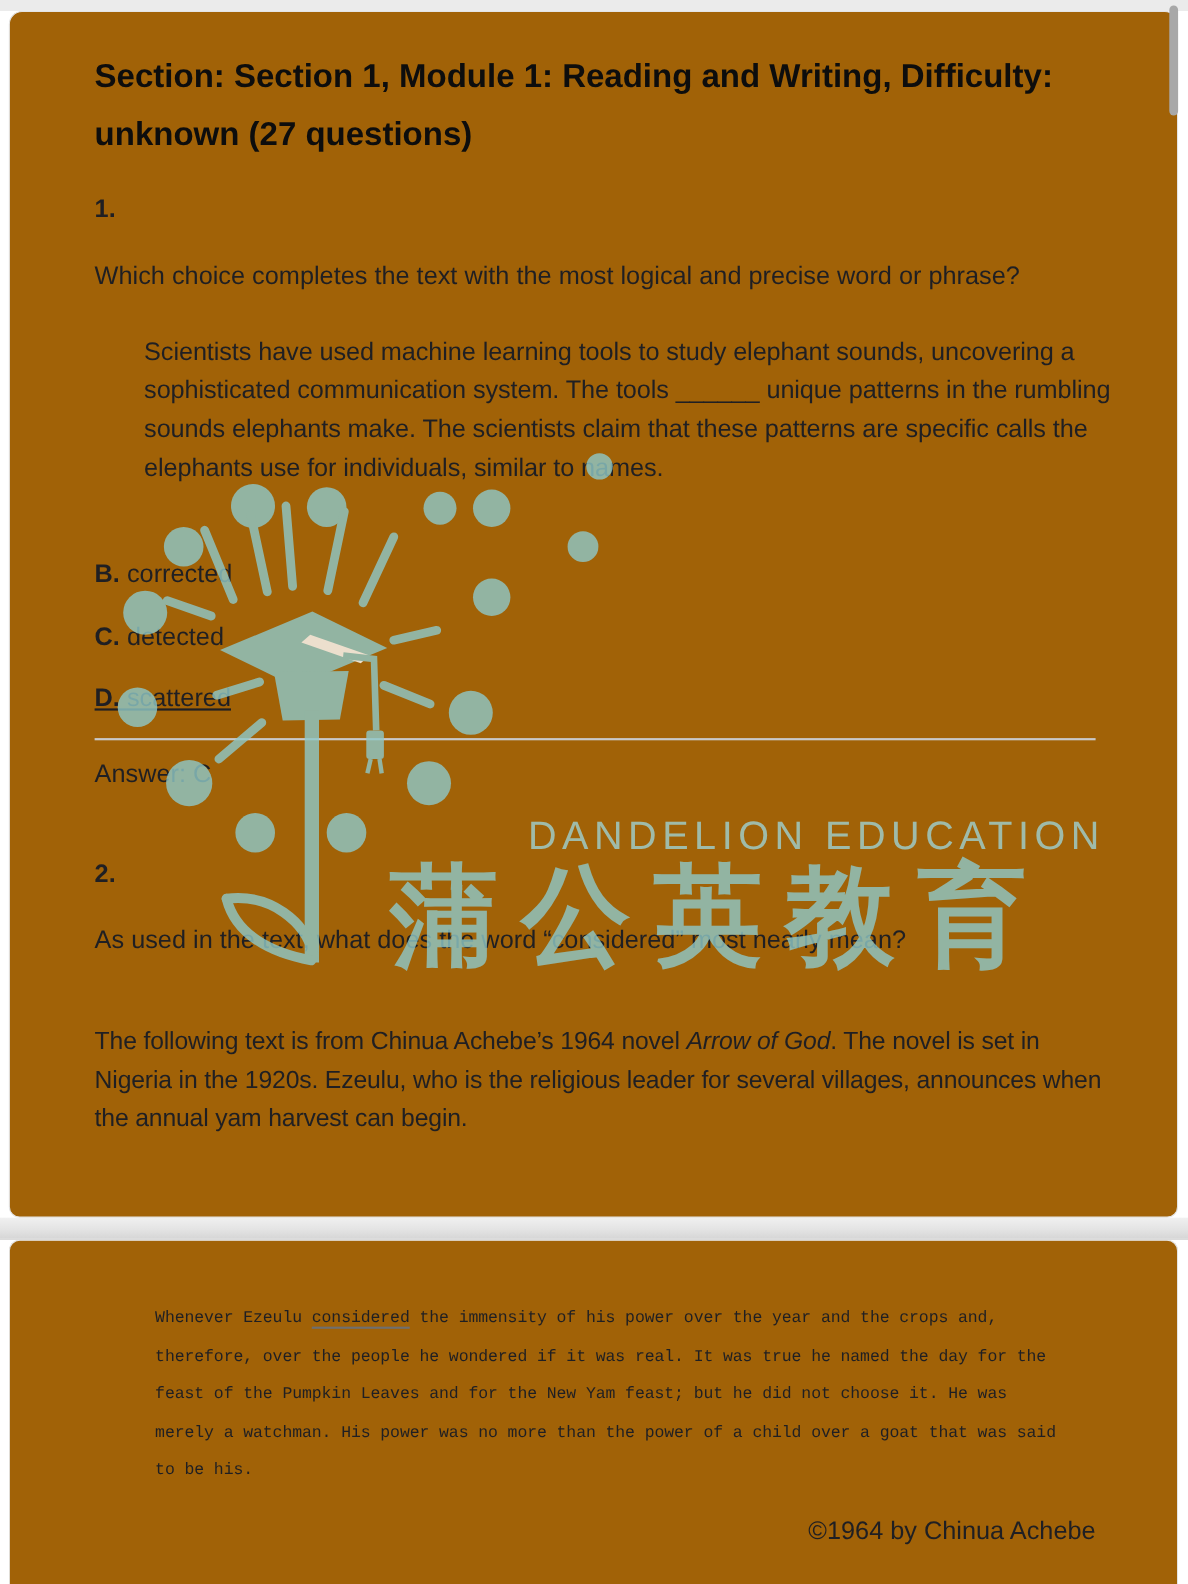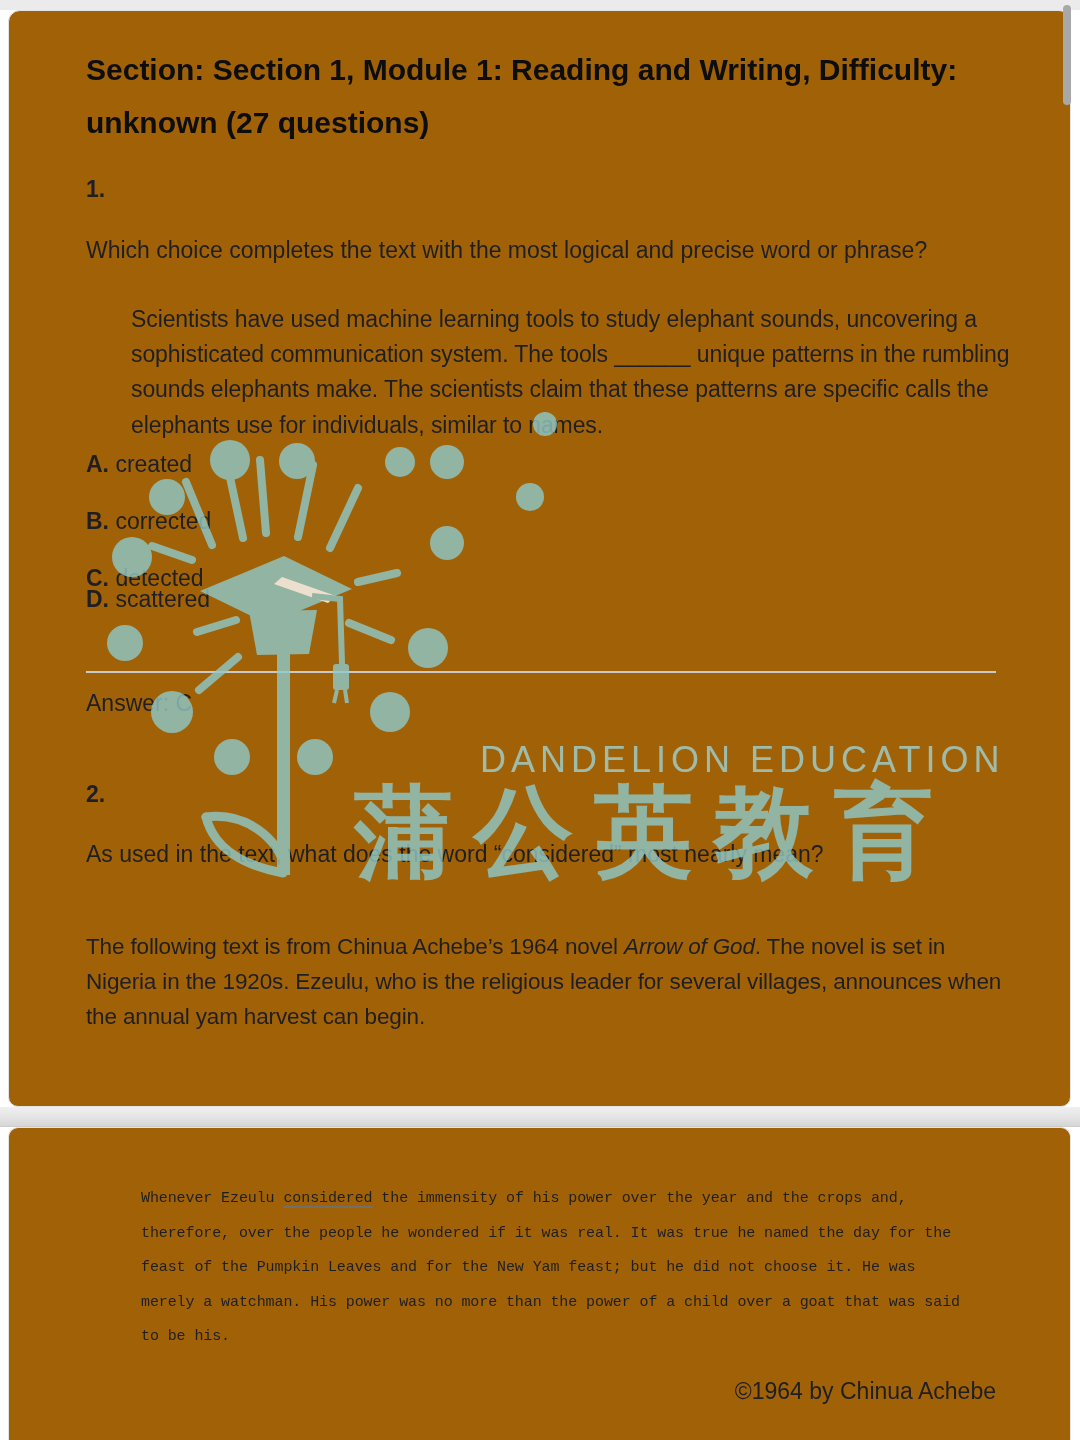--- a/index.html
+++ b/index.html
@@ -26,21 +26,21 @@
   .doc-title{
     left:77px;top:32px;width:918px;
     font-size:30px;font-weight:700;color:#0d0d0d;line-height:53px;letter-spacing:0px;
   }
   .body-text{font-size:23px;color:#1f1f23;}
   .q-number{left:77px;font-size:23px;font-weight:700;color:#1f1f23;}
   .q1-number{top:165px;}
   .q1-prompt{left:77px;top:222px;width:920px;line-height:35px;}
   .q1-passage{left:77px;top:291px;width:922px;line-height:35.2px;letter-spacing:-0.1px;margin-left:45px;}
   .choice{left:77px;width:500px;}
-  .choice-a{top:440px;} .choice-b{top:497px;} .choice-c{top:554px;} .choice-d{top:575px;}
+  .choice-a{top:440px;} .choice-b{top:497px;} .choice-c{top:554px;} .choice-d{top:610px;text-decoration:underline;}
   .choice-label{font-weight:700;}
   .divider{left:77px;top:660px;width:910px;height:2px;background:#c9c9c9;}
   .answer-line{left:77px;top:679px;}
   .q2-number{top:770px;}
   .q2-prompt{left:77px;top:826px;width:930px;line-height:35px;}
   .q2-intro{left:77px;top:882px;width:932px;line-height:35.2px;font-size:22.5px;letter-spacing:-0.15px;margin-top:36px;}
   .italic{font-style:italic;}
   
   .p2-passage{left:132px;top:54px;width:836px;line-height:34.6px;font-size:15px;letter-spacing:-0.1px;font-family:Liberation Mono, monospace;}
   .underlined{text-decoration:underline;text-decoration-thickness:2px;text-underline-offset:4px;text-decoration-color:#6f6f6f;}
@@ -76,21 +76,20 @@
     <div>Section: Section 1, Module 1: Reading and Writing, Difficulty:</div>
     <div>unknown (27 questions)</div>
   </div>
 
   <div class="abs q-number q1-number">1.</div>
 
   <div class="abs body-text q1-prompt">Which choice completes the text with the most logical and precise word or phrase?</div>
 
   <div class="abs body-text q1-passage"><span>Scientists have used machine learning tools to study elephant sounds, uncovering a sophisticated communication system. The tools </span><span>______</span><span> unique patterns in the rumbling sounds elephants make. The scientists claim that these patterns are specific calls the elephants use for individuals, similar to names.</span></div>
 
-  <div class="abs body-text choice choice-a"><span class="choice-label">A.</span> <span>created</span></div>
 
   <div class="abs body-text choice choice-b"><span class="choice-label">B.</span> <span>corrected</span></div>
 
   <div class="abs body-text choice choice-c"><span class="choice-label">C.</span> <span>detected</span></div>
 
   <div class="abs body-text choice choice-d"><span class="choice-label">D.</span> <span>scattered</span></div>
 
   <div class="abs divider"></div>
 
   <div class="abs body-text answer-line">Answer: C</div>

